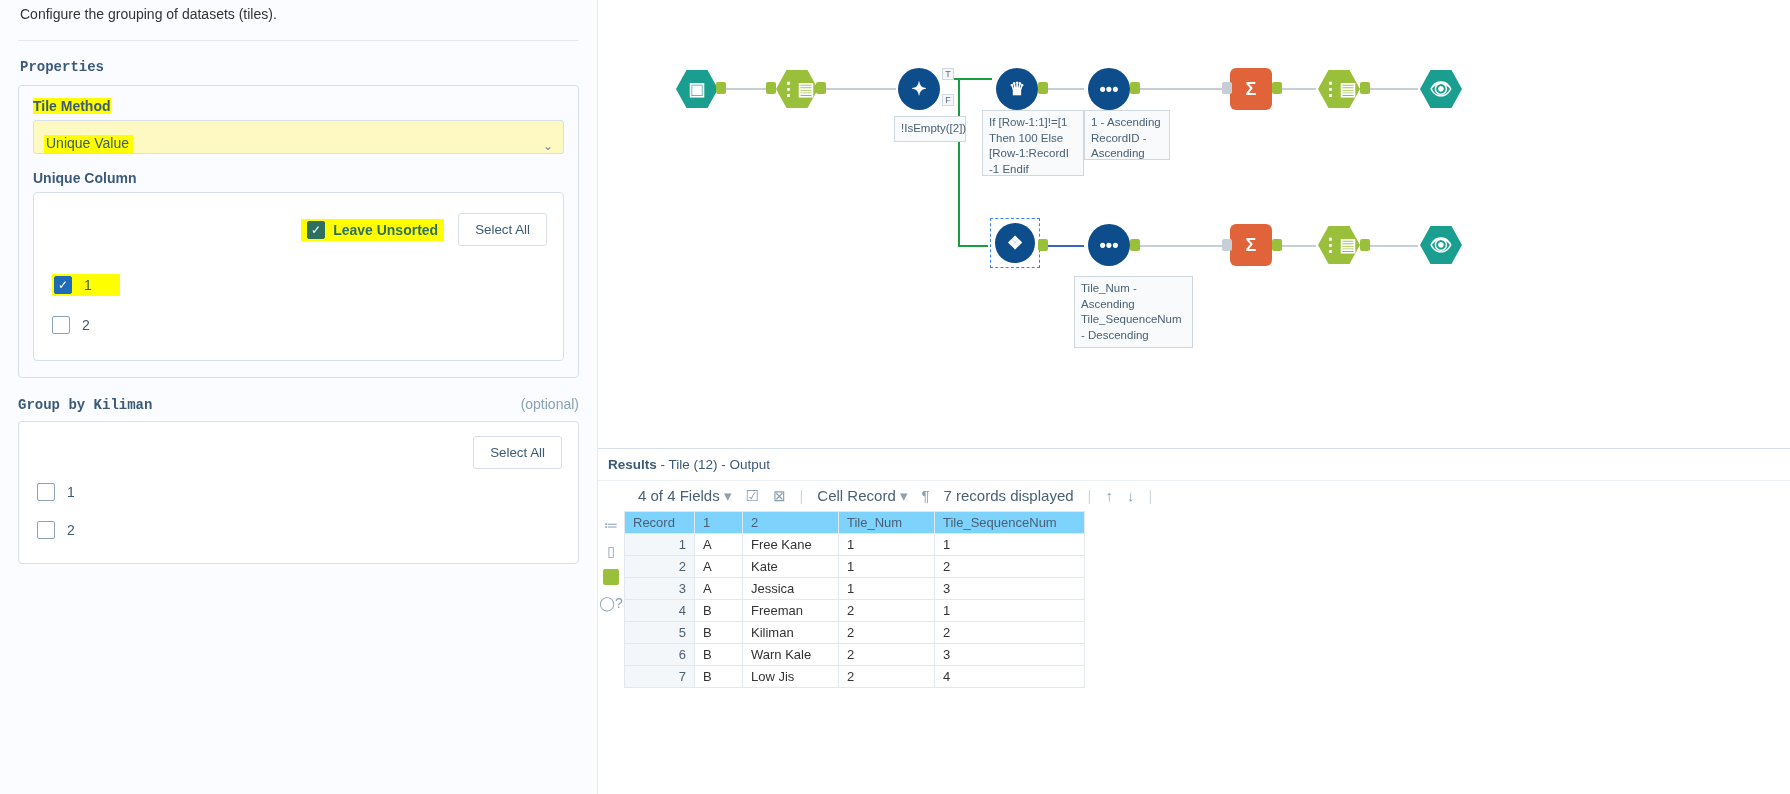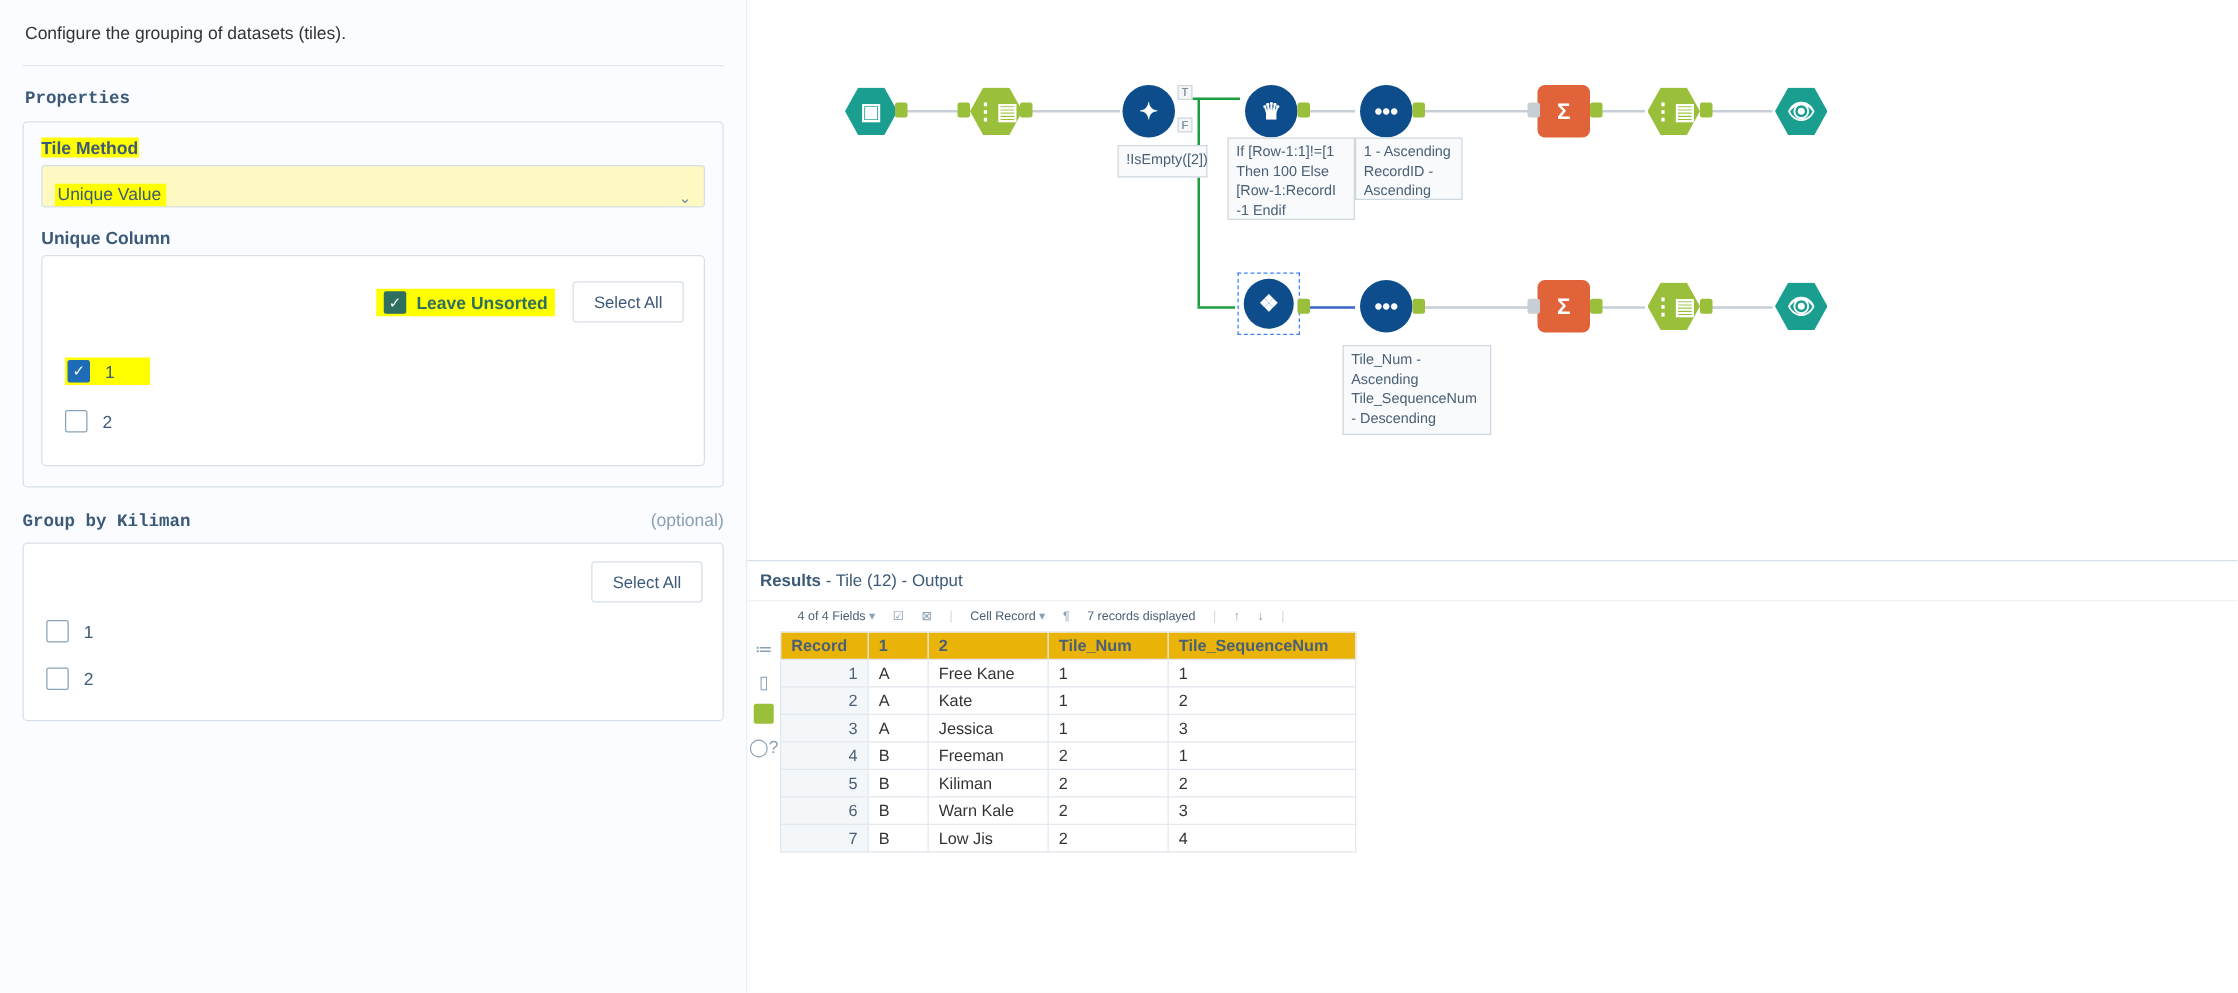--- a/index.html
+++ b/index.html
@@ -1,19 +1,19 @@
 <!DOCTYPE html>
 <html><head>
 <meta charset="utf-8">
 <style>
   *{box-sizing:border-box;font-family:"Segoe UI",Arial,sans-serif;}
   body{margin:0;background:#fcfdfe;color:#333;font-size:14px;}
   .root{display:flex;width:1790px;height:794px;}
   
-  .config{width:598px;padding:16px 18px 0 18px;border-right:1px solid #e5e9ee;background:#fafcff;color:#3c5a78;}
+  .config{width:598px;padding:4px 18px 0 18px;border-right:1px solid #e5e9ee;background:#fafcff;color:#3c5a78;}
   .config .page-desc{color:#333;padding:2px 0 18px 2px;border-bottom:1px solid #e5e9ee;}
   .config .section-title{color:#3c5a78;font-weight:600;margin:18px 2px 10px 2px;font-family:Liberation Mono, monospace;}
   .prop-box{border:1px solid #d7e0e8;border-radius:4px;padding:12px 14px 16px 14px;margin-bottom:10px;}
   .label{color:#3c5a78;font-weight:600;margin-bottom:6px;}
   .select{position:relative;border:1px solid #d7e0e8;border-radius:3px;height:34px;display:flex;align-items:flex-end;padding:0 10px;background:#fef9c3;cursor:pointer;}
   .select .chev{position:absolute;right:10px;color:#6b86a0;font-size:12px;}
   .highlight{background:#ffff00;}
   .hl-wrap{display:inline-block;background:#ffff00;padding:0 4px 2px 2px;}
   .uniq-box{border:1px solid #d7e0e8;border-radius:4px;padding:20px 16px 16px 16px;margin-top:6px;background:#fff;}
   .row-right{display:flex;justify-content:flex-end;align-items:center;gap:14px;margin-bottom:18px;}
@@ -44,29 +44,29 @@
   .wire.green{background:#1a9e3f;}
   .wire.blue{background:#3b64c9;}
   .portlabel{position:absolute;background:#f4f6f8;border:1px solid #cfd8df;font-size:9px;width:12px;height:12px;line-height:10px;text-align:center;color:#5a7080;}
   .anno{position:absolute;border:1px solid #cfd8df;background:#f8fafb;font-size:11.5px;color:#4a6076;padding:4px 6px;line-height:1.35;}
   .selbox{border:1.5px dashed #3b82f6;padding:3px;}
 
   
   .results{flex:1;border-top:1px solid #d7e0e8;background:#fff;display:flex;flex-direction:column;}
   .results-hdr{padding:8px 10px;color:#3c5a78;font-size:13.5px;}
   .results-hdr b{font-weight:600;}
-  .toolbar{display:flex;align-items:flex-end;gap:14px;padding:6px 0 6px 40px;color:#4a6076;font-size:10px;border-top:1px solid #eef2f5;}
+  .toolbar{display:flex;align-items:flex-start;gap:14px;padding:6px 0 6px 40px;color:#4a6076;font-size:15px;border-top:1px solid #eef2f5;}
   .toolbar .sep{color:#cfd8df;}
   .toolbar .ico{color:#8aa0b4;}
   .grid-area{display:flex;align-items:flex-start;}
   .rail{width:26px;display:flex;flex-direction:column;align-items:center;gap:10px;padding-top:6px;color:#8aa0b4;}
   .rail .active{background:#9ac03b;width:16px;height:16px;border-radius:2px;}
   table.grid{border-collapse:collapse;font-size:13px;color:#333;}
   table.grid th,table.grid td{border:1px solid #e2e8ee;padding:3px 8px;text-align:left;height:22px;}
-  table.grid th{background:#eab308;color:#4a6076;font-weight:700;}
+  table.grid th{background:#7dd3fc;color:#4a6076;font-weight:400;}
   table.grid td.rec{text-align:right;background:#f4f7f9;color:#4a6076;}
   table.grid col.c-rec{width:70px;}
   table.grid col.c1{width:48px;}
   table.grid col.c2{width:96px;}
   table.grid col.c3{width:96px;}
   table.grid col.c4{width:150px;}
 </style>
 </head>
 <body>
 

